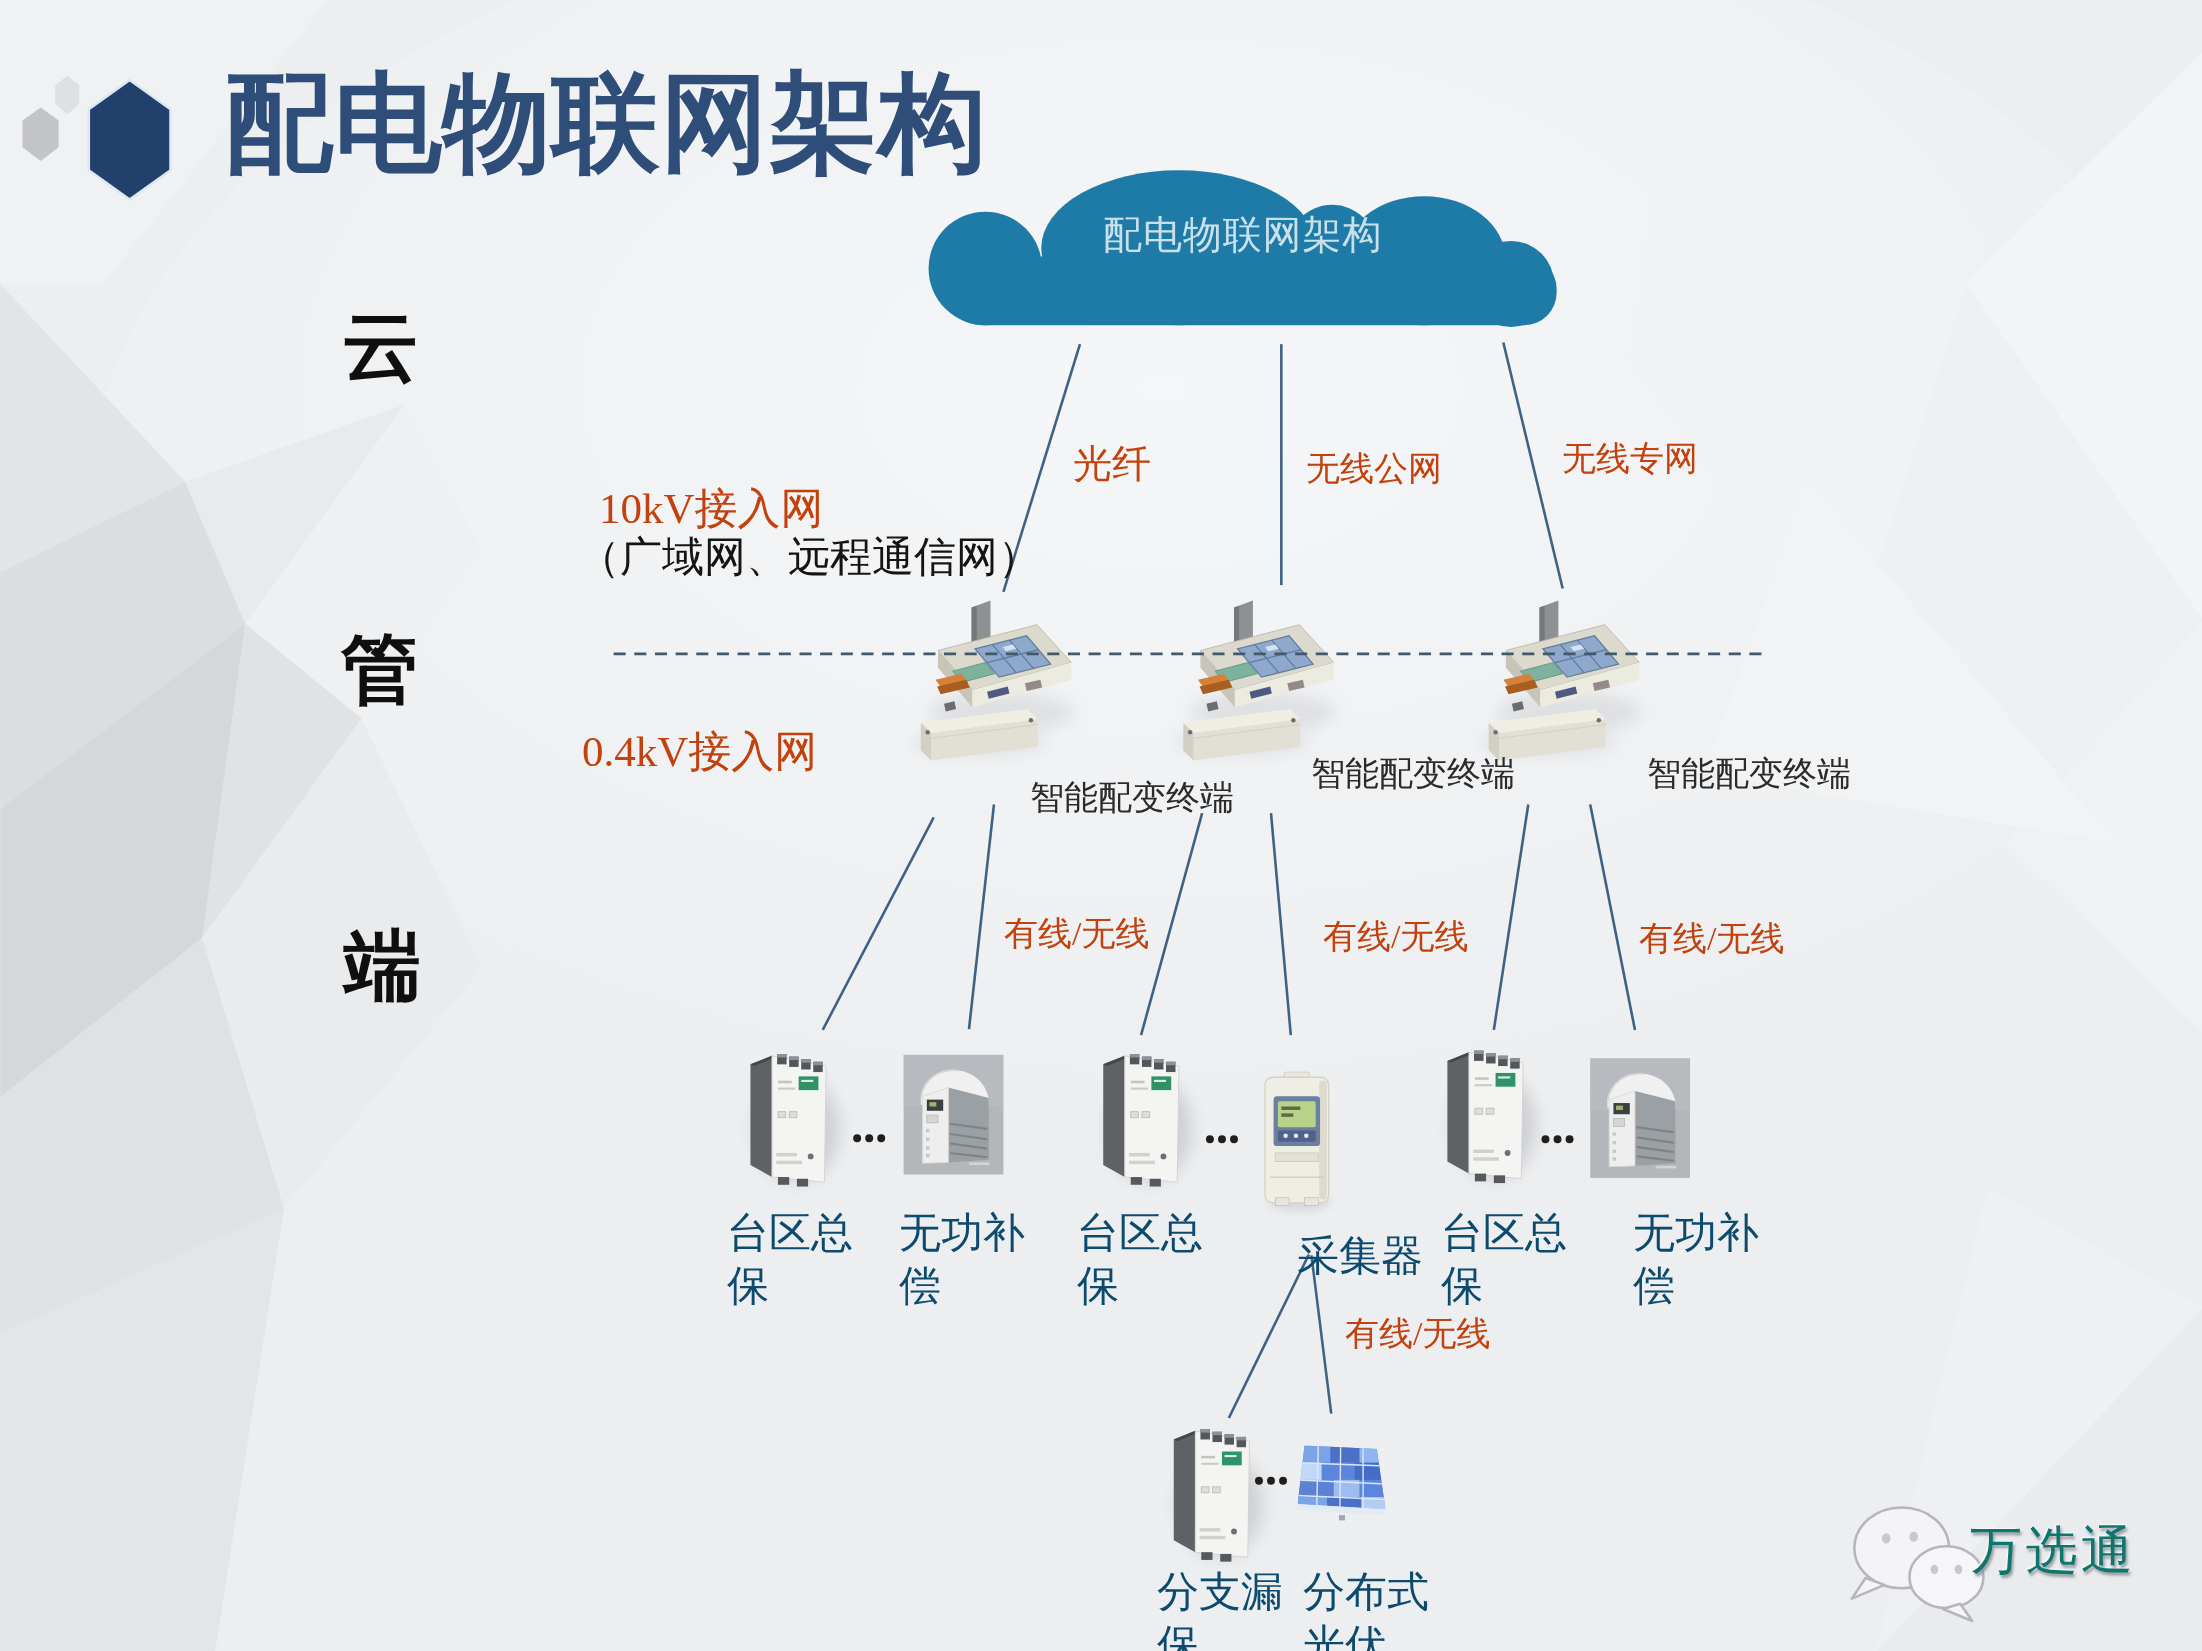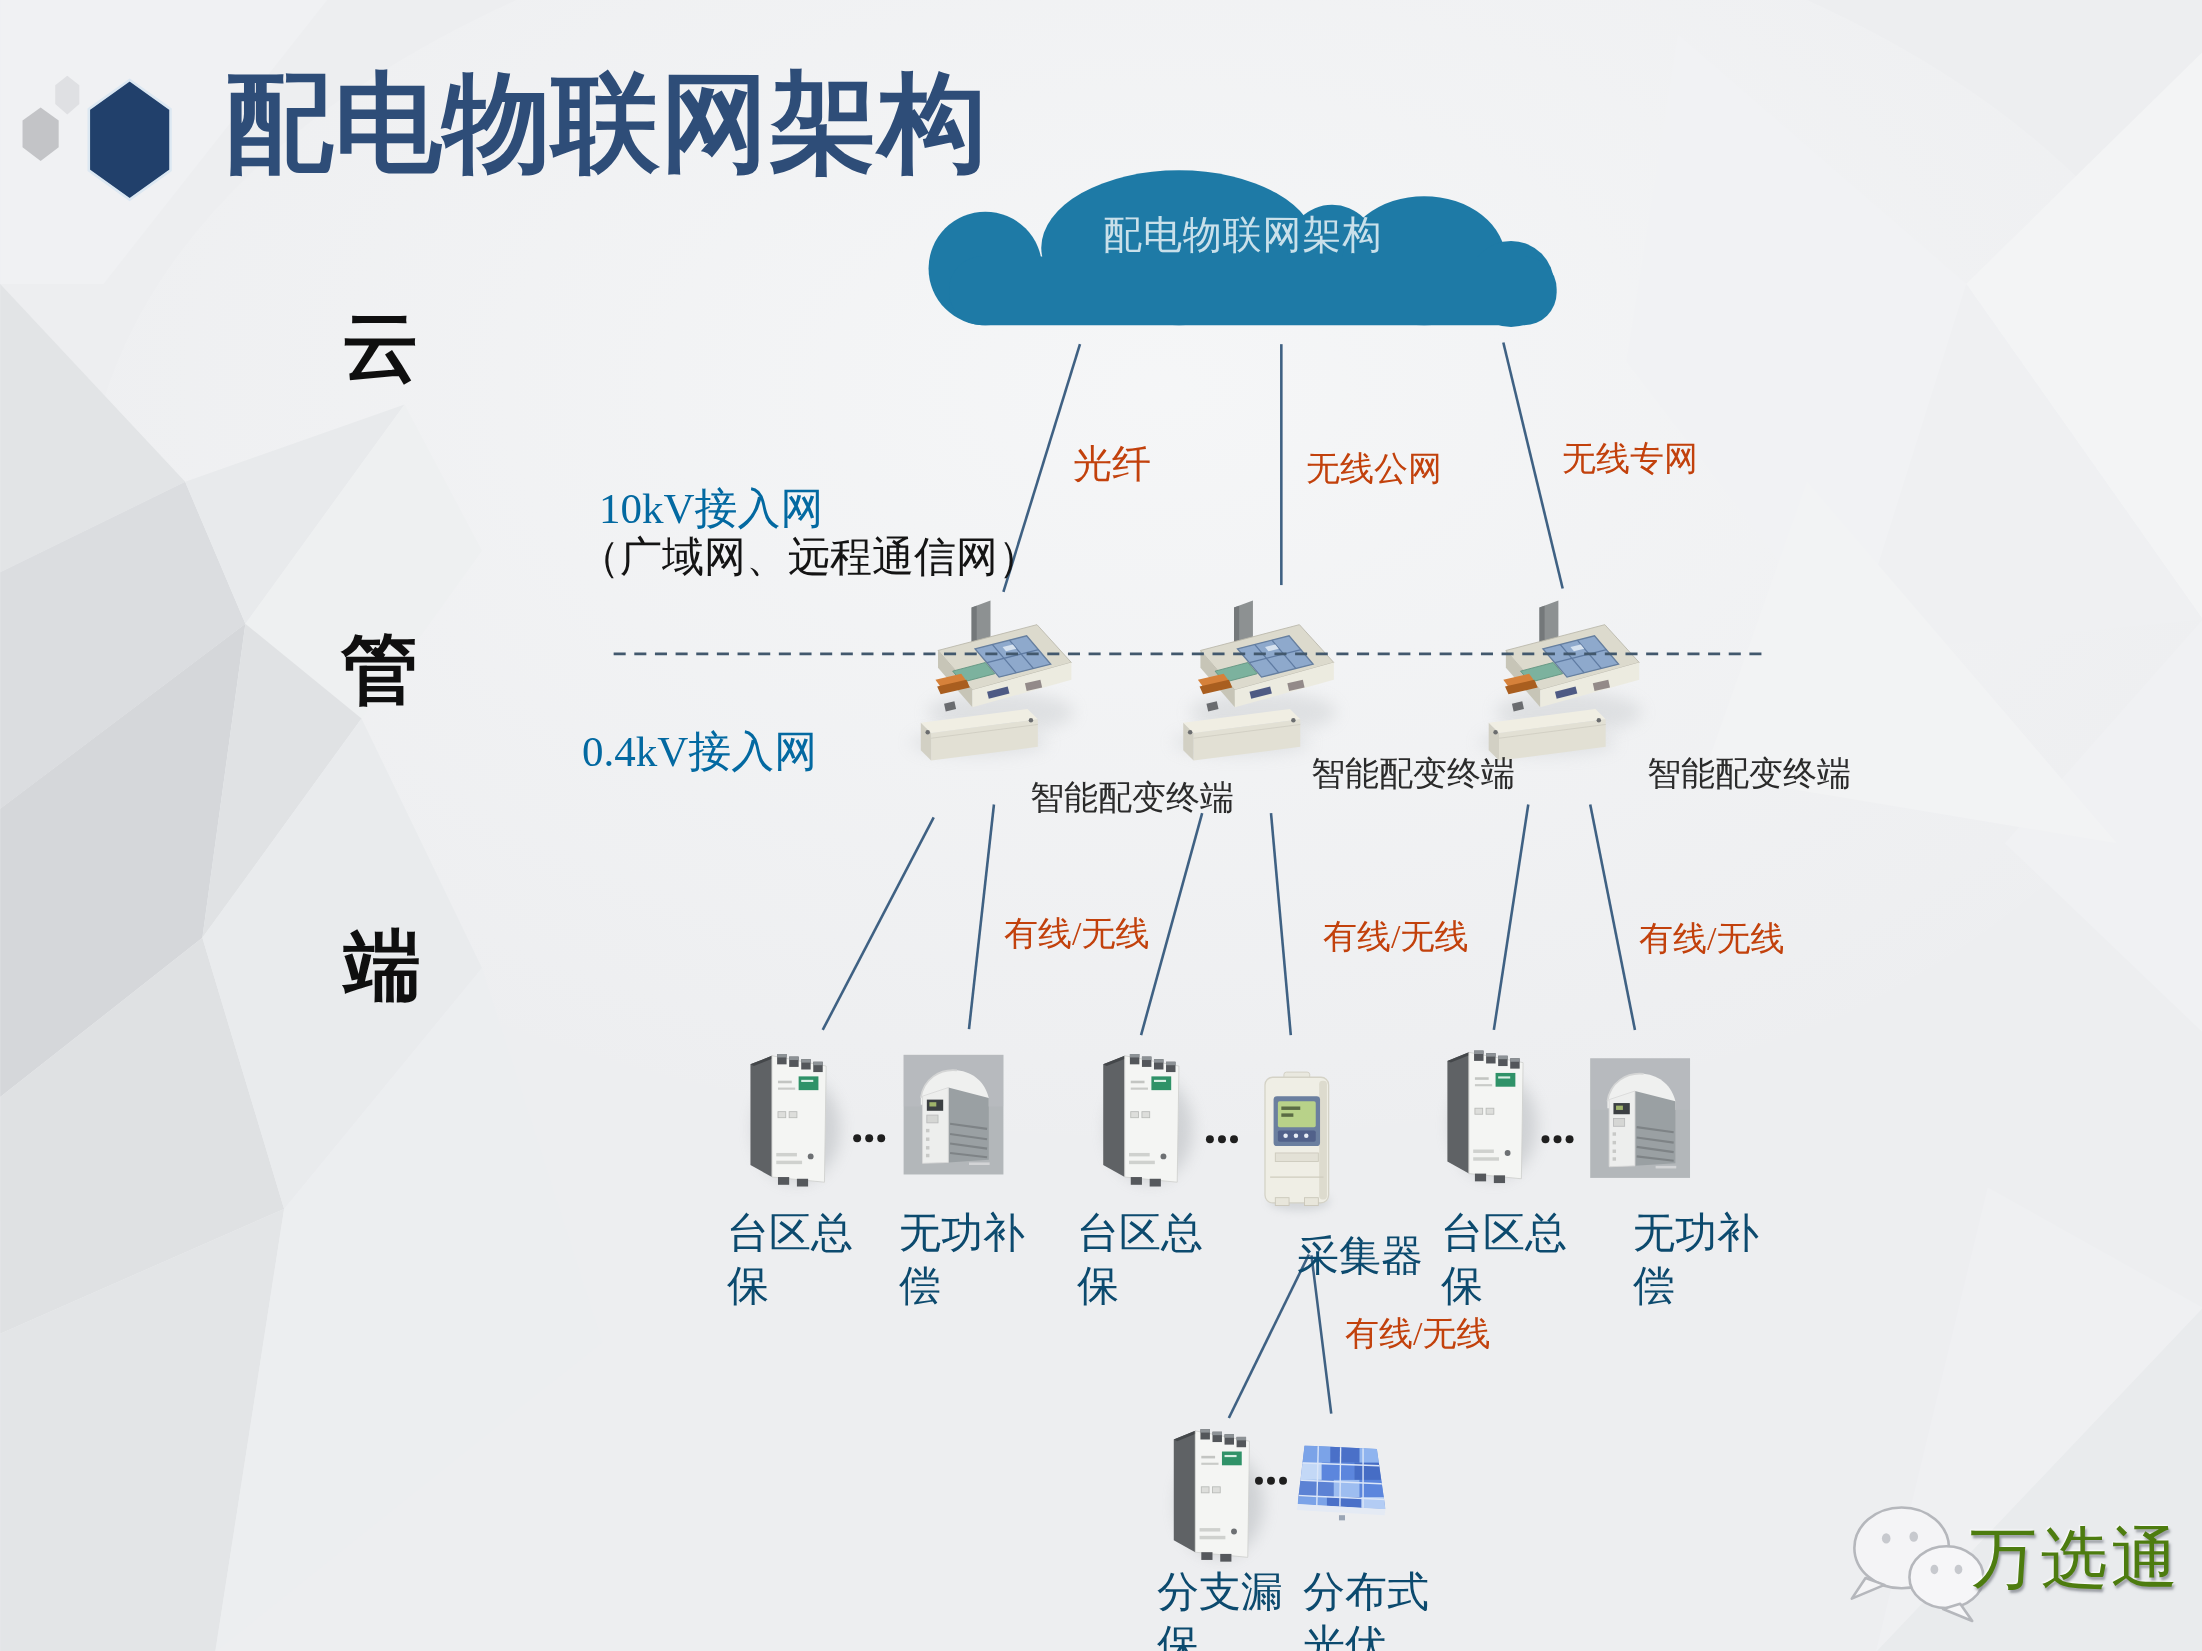--- a/index.html
+++ b/index.html
@@ -3,26 +3,26 @@
 <meta charset="utf-8">
 <style>
   html,body{margin:0;padding:0;}
   body{width:2203px;height:1652px;overflow:hidden;background:#edeef0;}
   #stage{position:relative;width:2203px;height:1320px;font-family:"Liberation Serif",serif;}
   #gfx{position:absolute;left:0;top:0;width:2203px;height:1652px;}
   .txt{position:absolute;white-space:pre-line;color:#1c1c1c;line-height:1.18;}
   .title{font-family:"Liberation Sans",sans-serif;font-weight:700;font-size:108px;color:#2e4d78;letter-spacing:0.9px;line-height:1;}
   .layer-label{font-family:"Liberation Sans",sans-serif;font-weight:700;font-size:77px;color:#0f0f0f;line-height:1;}
   .cloud-label{font-size:39px;color:#c9e0ea;letter-spacing:0.9px;line-height:1;}
-  .net-line1{font-size:43px;color:#0369a1;line-height:1;}
+  .net-line1{font-size:43px;color:#c2410c;line-height:1;}
   .net-line2{font-size:42px;color:#141414;line-height:1;}
   .link-label{font-size:34px;color:#c2410c;line-height:1;}
   .dev-label{font-size:42px;color:#0c4a6e;line-height:1.26;}
   .terminal-label{font-size:34px;color:#2b2b2b;line-height:1;}
-  .watermark-text{font-size:67px;color:#4d7c0f;line-height:1;letter-spacing:3.4px;
+  .watermark-text{font-size:52px;color:#0f766e;line-height:1;letter-spacing:3.4px;
      text-shadow:1.7px 2.6px 2.6px rgba(140,143,150,.85), -0.9px -0.9px 1.7px rgba(255,255,255,.9);}
 </style>
 </head>
 <body>
 
 <div id="stage">
 
 <svg id="gfx" viewBox="0 0 2560 1920">
   <defs>
     <filter id="soft" x="-60%" y="-60%" width="220%" height="220%">

